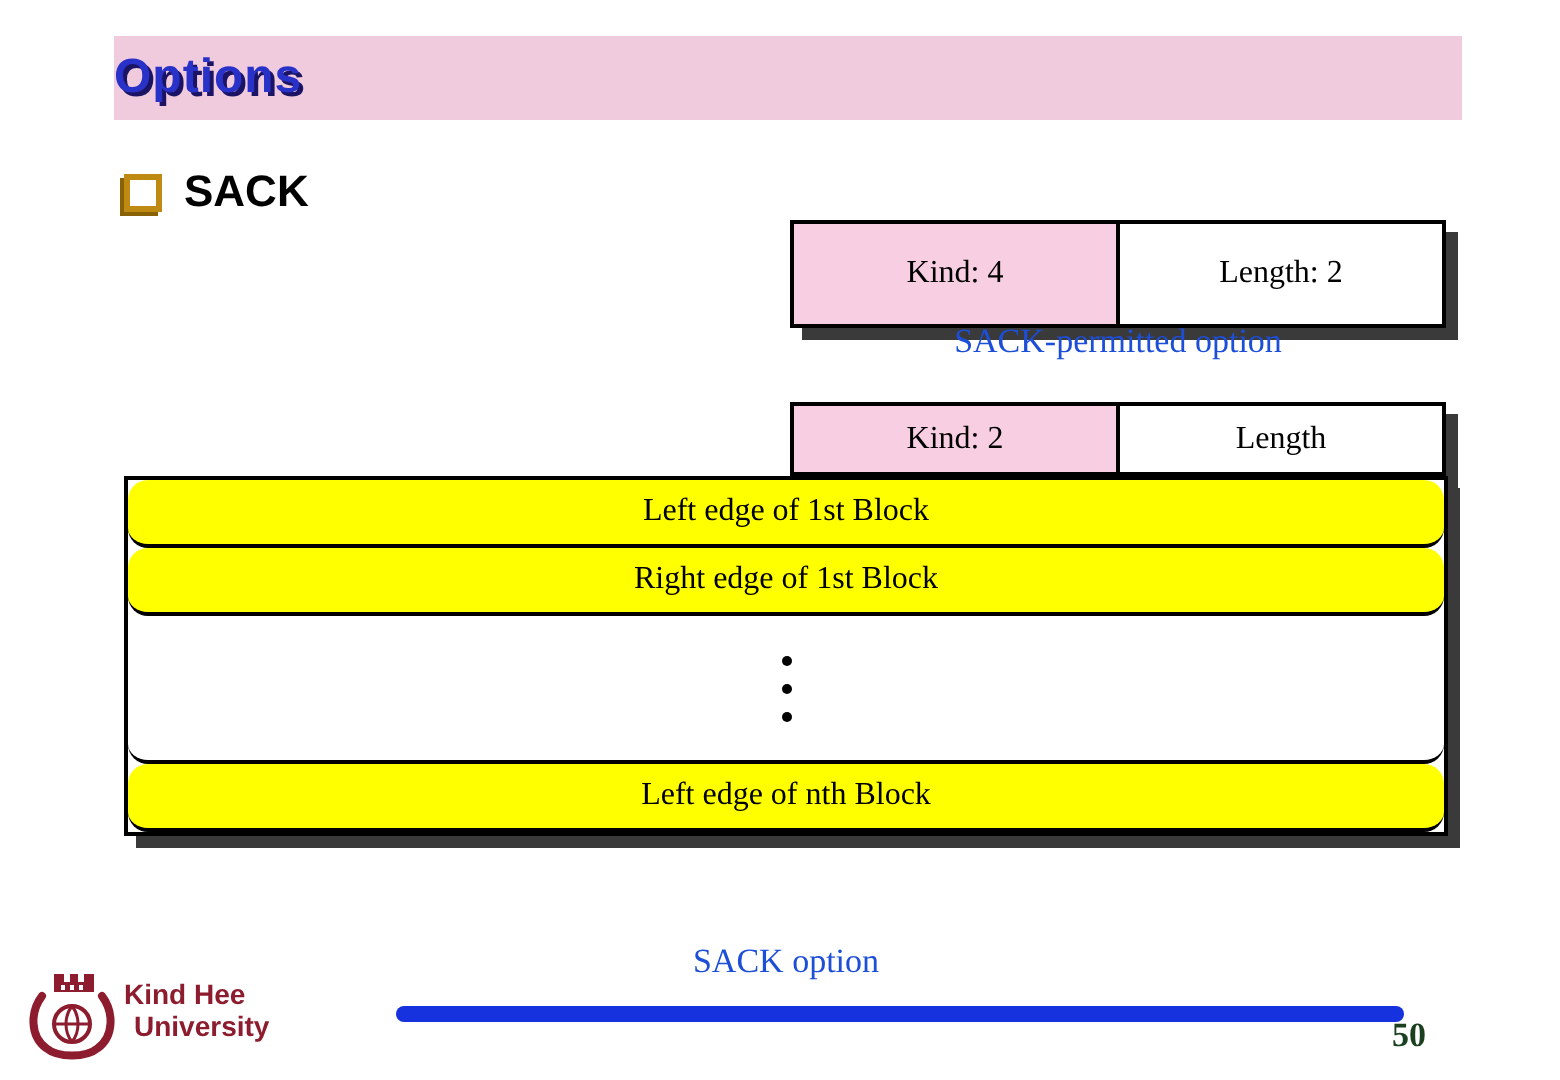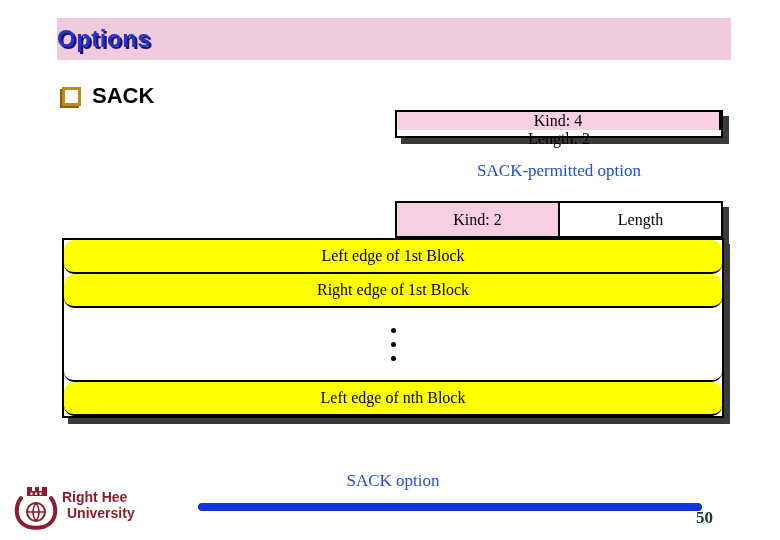--- a/index.html
+++ b/index.html
@@ -51,21 +51,21 @@
   
   .opt-table {
     position: absolute;
     width: 328px;
     border: 2px solid #000;
     box-shadow: 6px 6px 0 #3a3a3a;
     display: flex;
     background: #ffffff;
     box-sizing: border-box;
   }
-  .t1 { left: 395px; top: 110px; height: 28px; flex-direction: column; }
+  .t1 { left: 395px; top: 110px; height: 54px; }
   .t2 { left: 395px; top: 201px; height: 37px; }
   .cell {
     flex: 1;
     display: flex; align-items: center; justify-content: center;
     font-family: "Liberation Serif", serif;
     font-size: 16px;
     color: #000000;
   }
   .cell.pink { background: #F8CEE3; border-right: 2px solid #000; }
 
@@ -173,19 +173,19 @@
         <rect x="17.5" y="7.5" width="2" height="2.5" fill="#ffffff"></rect>
         <rect x="22" y="7.5" width="2" height="2.5" fill="#ffffff"></rect>
         <rect x="26.5" y="7.5" width="2" height="2.5" fill="#ffffff"></rect>
         <path d="M8 13 C2 21 2 33 10 39 C16 44 30 44 36 39 C44 33 44 21 38 13" fill="none" stroke="#8C1C2E" stroke-width="4" stroke-linecap="round"></path>
         <circle cx="23" cy="27" r="9" fill="none" stroke="#8C1C2E" stroke-width="2"></circle>
         <path d="M14 27h18 M23 18c-4 5-4 13 0 18 M23 18c4 5 4 13 0 18" fill="none" stroke="#8C1C2E" stroke-width="1.5"></path>
       </g>
     </svg>
   </div>
   <div class="footer-text">
-    <div class="line1">Right Hee</div>
+    <div class="line1">Kind Hee</div>
     <div class="line2">University</div>
   </div>
   <div class="blue-bar"></div>
   <div class="page-number">50</div>
 
 </div>
 
 </body></html>

